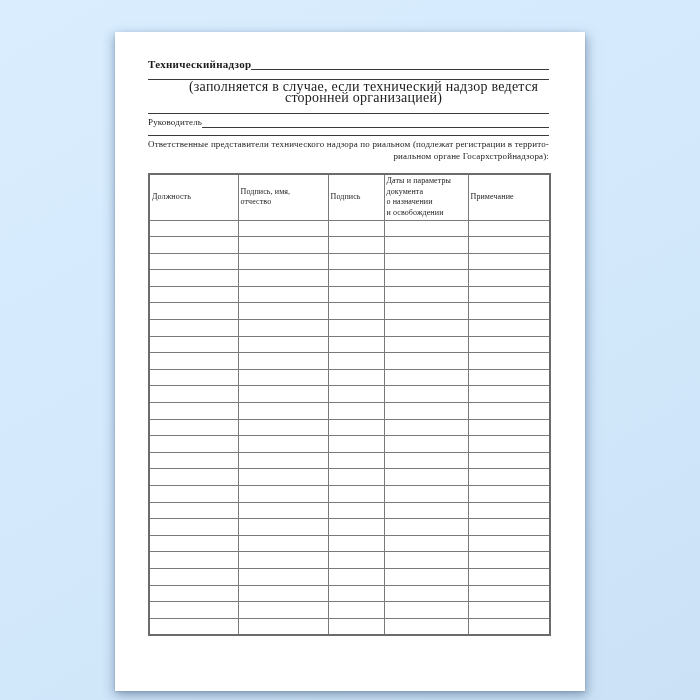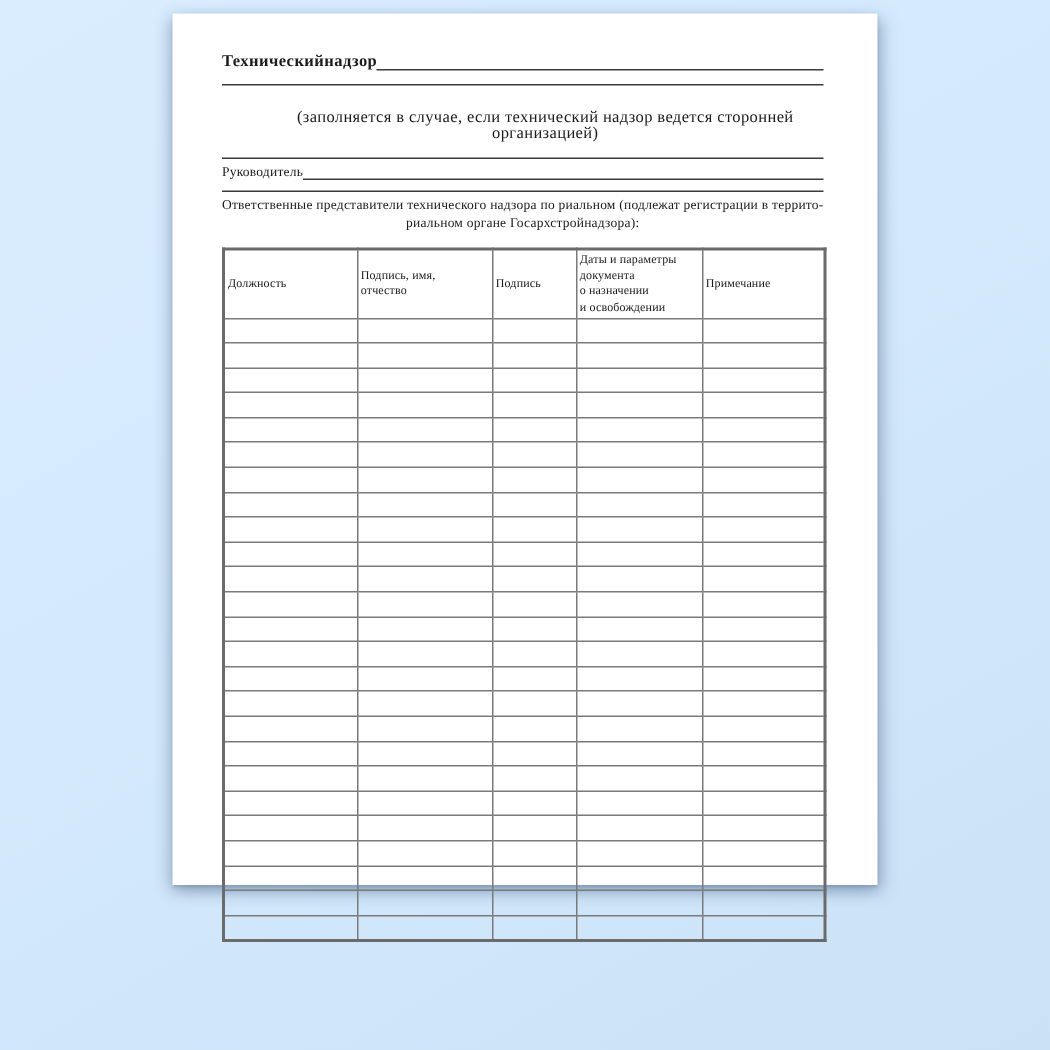--- a/index.html
+++ b/index.html
@@ -10,47 +10,47 @@
     --table-border-color:#7a7a7a;
   }
   *{margin:0;padding:0;box-sizing:border-box;}
   html,body{width:700px;height:700px;overflow:hidden;}
   body{
     font-family:"Liberation Serif","DejaVu Serif",serif;
     background:linear-gradient(150deg,#d9edfe 0%,var(--background-color) 45%,#cbe2f6 100%);
   }
   .bg{position:relative;width:700px;height:700px;}
   .page{
-    position:absolute;left:115px;top:9px;width:470px;height:581px;
+    position:absolute;left:115px;top:32px;width:470px;height:659px;
     background:var(--paper-color);
     box-shadow:3px 4px 10px rgba(96,124,156,.50),-3px 3px 9px rgba(96,124,156,.32),0 1px 2px rgba(96,124,156,.35);
   }
   .content{
     padding:24px 36px 0 33px;
     color:var(--text-color);
     font-size:9px;letter-spacing:.15px;line-height:12px;
   }
   .row{display:flex;align-items:flex-end;height:13px;}
   .row>span:first-child{white-space:nowrap;}
   .fill{flex:1 1 auto;border-bottom:1px solid var(--line-color);height:11px;}
   .title-row{height:14px;}
   .title{font-weight:bold;font-size:11px;letter-spacing:.3px;}
   .uline{height:0;border-bottom:1px solid var(--line-color);}
   .u1{margin-top:9px;}
   .u2{margin-top:10px;}
   .u3{margin-top:7px;}
   .caption{
-    margin-top:16px;text-align:center;padding-left:30px;
-    font-size:11px;letter-spacing:.25px;line-height:11px;
+    margin-top:1px;text-align:center;padding-left:30px;
+    font-size:14px;letter-spacing:.25px;line-height:11px;
   }
   .f1{margin-top:1px;}
   .f2{margin-top:1px;}
   .para{margin-top:3px;line-height:11.5px;}
   .para-l1{text-align:justify;text-align-last:justify;white-space:nowrap;}
-  .para-l2{text-align:center;}
+  .para-l2{text-align:right;}
   table.reg{
     margin-top:11px;width:401px;table-layout:fixed;
     border-collapse:collapse;border:2px solid #6b6b6b;
   }
   table.reg th,table.reg td{border:1px solid var(--table-border-color);}
   table.reg th{
     font-weight:normal;font-size:8px;line-height:10.5px;letter-spacing:.1px;
     text-align:left;vertical-align:middle;height:46px;padding:1px 2px;
     white-space:pre-line;
   }

